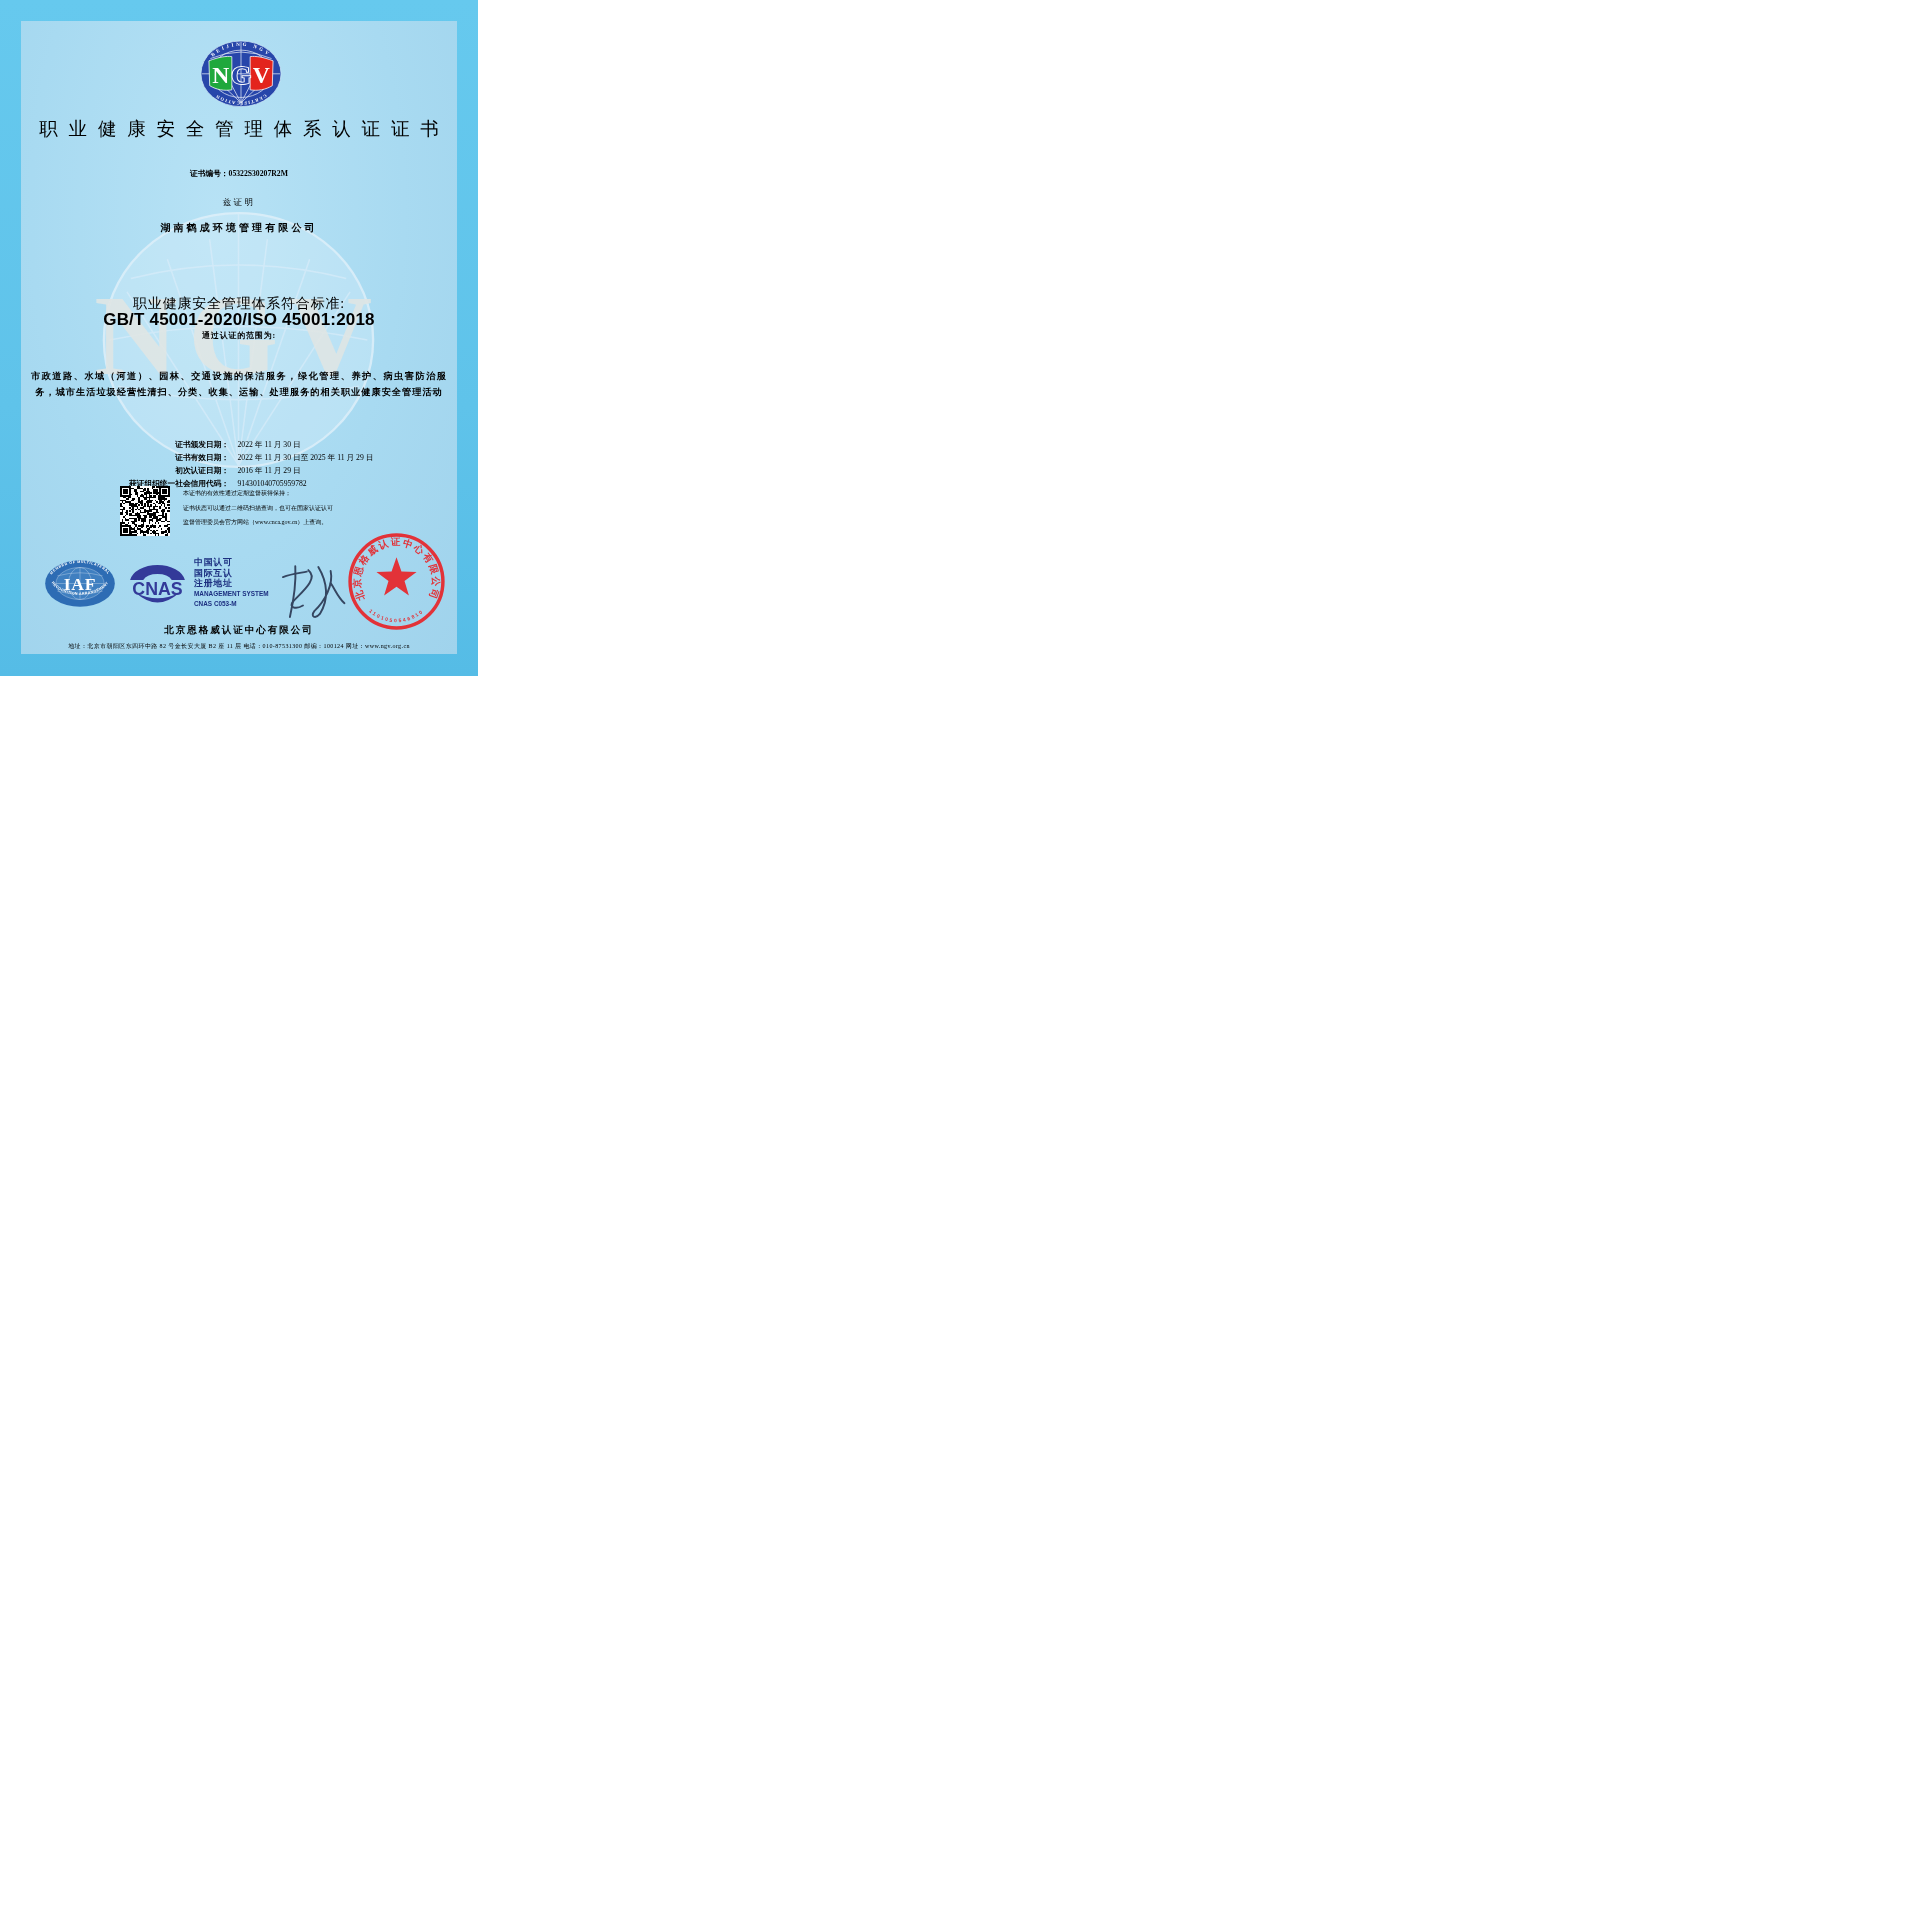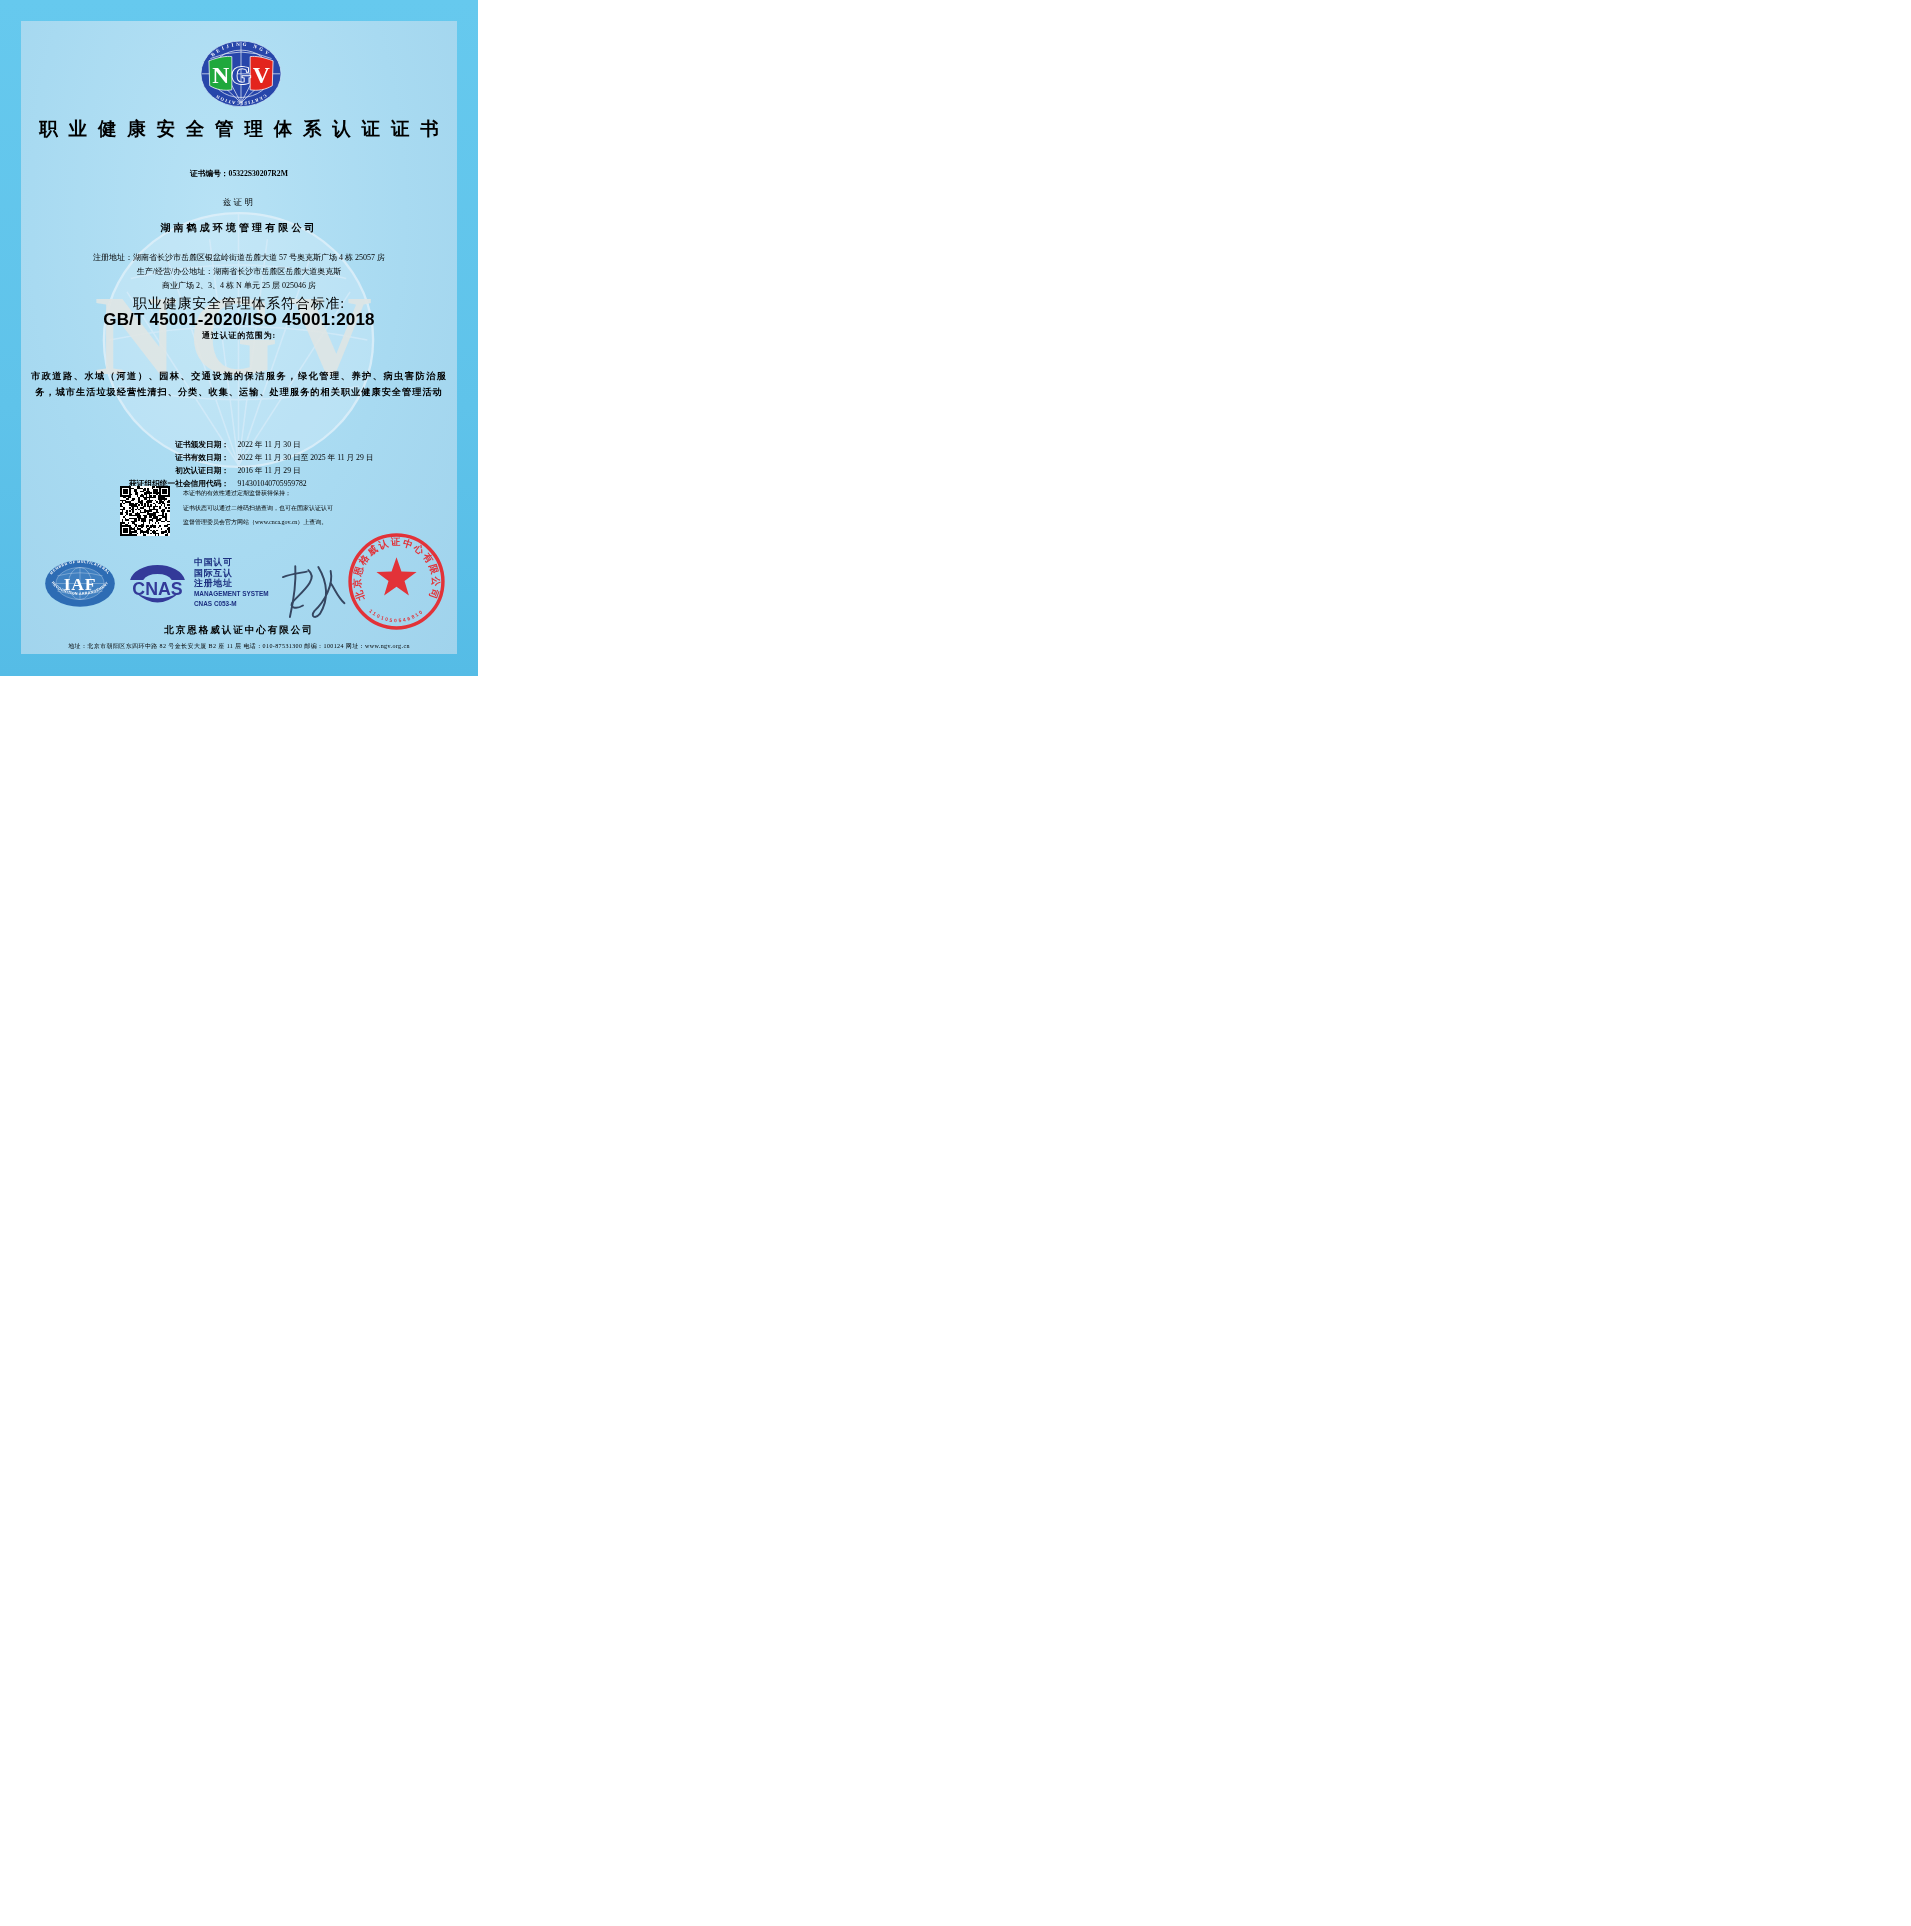--- a/index.html
+++ b/index.html
@@ -15,21 +15,21 @@
     overflow:hidden;
   }
   .content{
     position:absolute;left:21px;top:21px;width:436px;height:633px;
     background:radial-gradient(ellipse at 45% 30%,#b7e2f5 0%,#a8daf1 55%,#a0d3ec 100%);
     overflow:hidden;
   }
   .abs{position:absolute;}
   .cline{left:0;right:0;text-align:center;white-space:nowrap;}
   .title{
-    top:98px;font-size:18.5px;line-height:21.6px;font-weight:bold;
+    top:98px;font-size:18.5px;line-height:21.6px;font-weight:normal;
     letter-spacing:10.8px;text-indent:10.8px;
   }
   .certno{top:149px;font-size:7.7px;line-height:8.5px;font-weight:bold;}
   .intro{top:176px;font-size:8.5px;line-height:10px;font-weight:normal;letter-spacing:2.3px;}
   .company{top:196px;font-size:10px;line-height:21px;font-weight:bold;letter-spacing:3.1px;}
   .addresses{top:230px;font-size:8px;line-height:14px;font-weight:500;}
   .stdhead{top:278px;font-size:14px;line-height:10px;font-weight:normal;letter-spacing:0.8px;}
   .stdcode{
     top:292px;font-size:17px;line-height:14px;font-weight:bold;
     font-family:"Liberation Sans",sans-serif;letter-spacing:0.2px;
@@ -107,25 +107,20 @@
 
     <div class="abs cline title">职业健康安全管理体系认证证书</div>
 
     <div class="abs cline certno">
       <span>证书编号：</span><span>05322S30207R2M</span>
     </div>
 
     <div class="abs cline intro">兹证明</div>
     <div class="abs cline company">湖南鹤成环境管理有限公司</div>
 
-    <div class="abs cline addresses">
-      <div>注册地址：湖南省长沙市岳麓区银盆岭街道岳麓大道 57 号奥克斯广场 4 栋 25057 房</div>
-      <div>生产/经营/办公地址：湖南省长沙市岳麓区岳麓大道奥克斯</div>
-      <div>商业广场 2、3、4 栋 N 单元 25 层 025046 房</div>
-    </div>
 
     <div class="abs cline stdhead">职业健康安全管理体系符合标准:</div>
     <div class="abs cline stdcode">GB/T 45001-2020/ISO 45001:2018</div>
     <div class="abs cline scopehead">通过认证的范围为:</div>
     <div class="abs scope">市政道路、水域（河道）、园林、交通设施的保洁服务，绿化管理、养护、病虫害防治服务，城市生活垃圾经营性清扫、分类、收集、运输、处理服务的相关职业健康安全管理活动</div>
 
     <div class="abs dates">
       <div class="drow">
         <div class="dlabel">证书颁发日期：</div>
         <div class="dvalue">2022 年 11 月 30 日</div>

